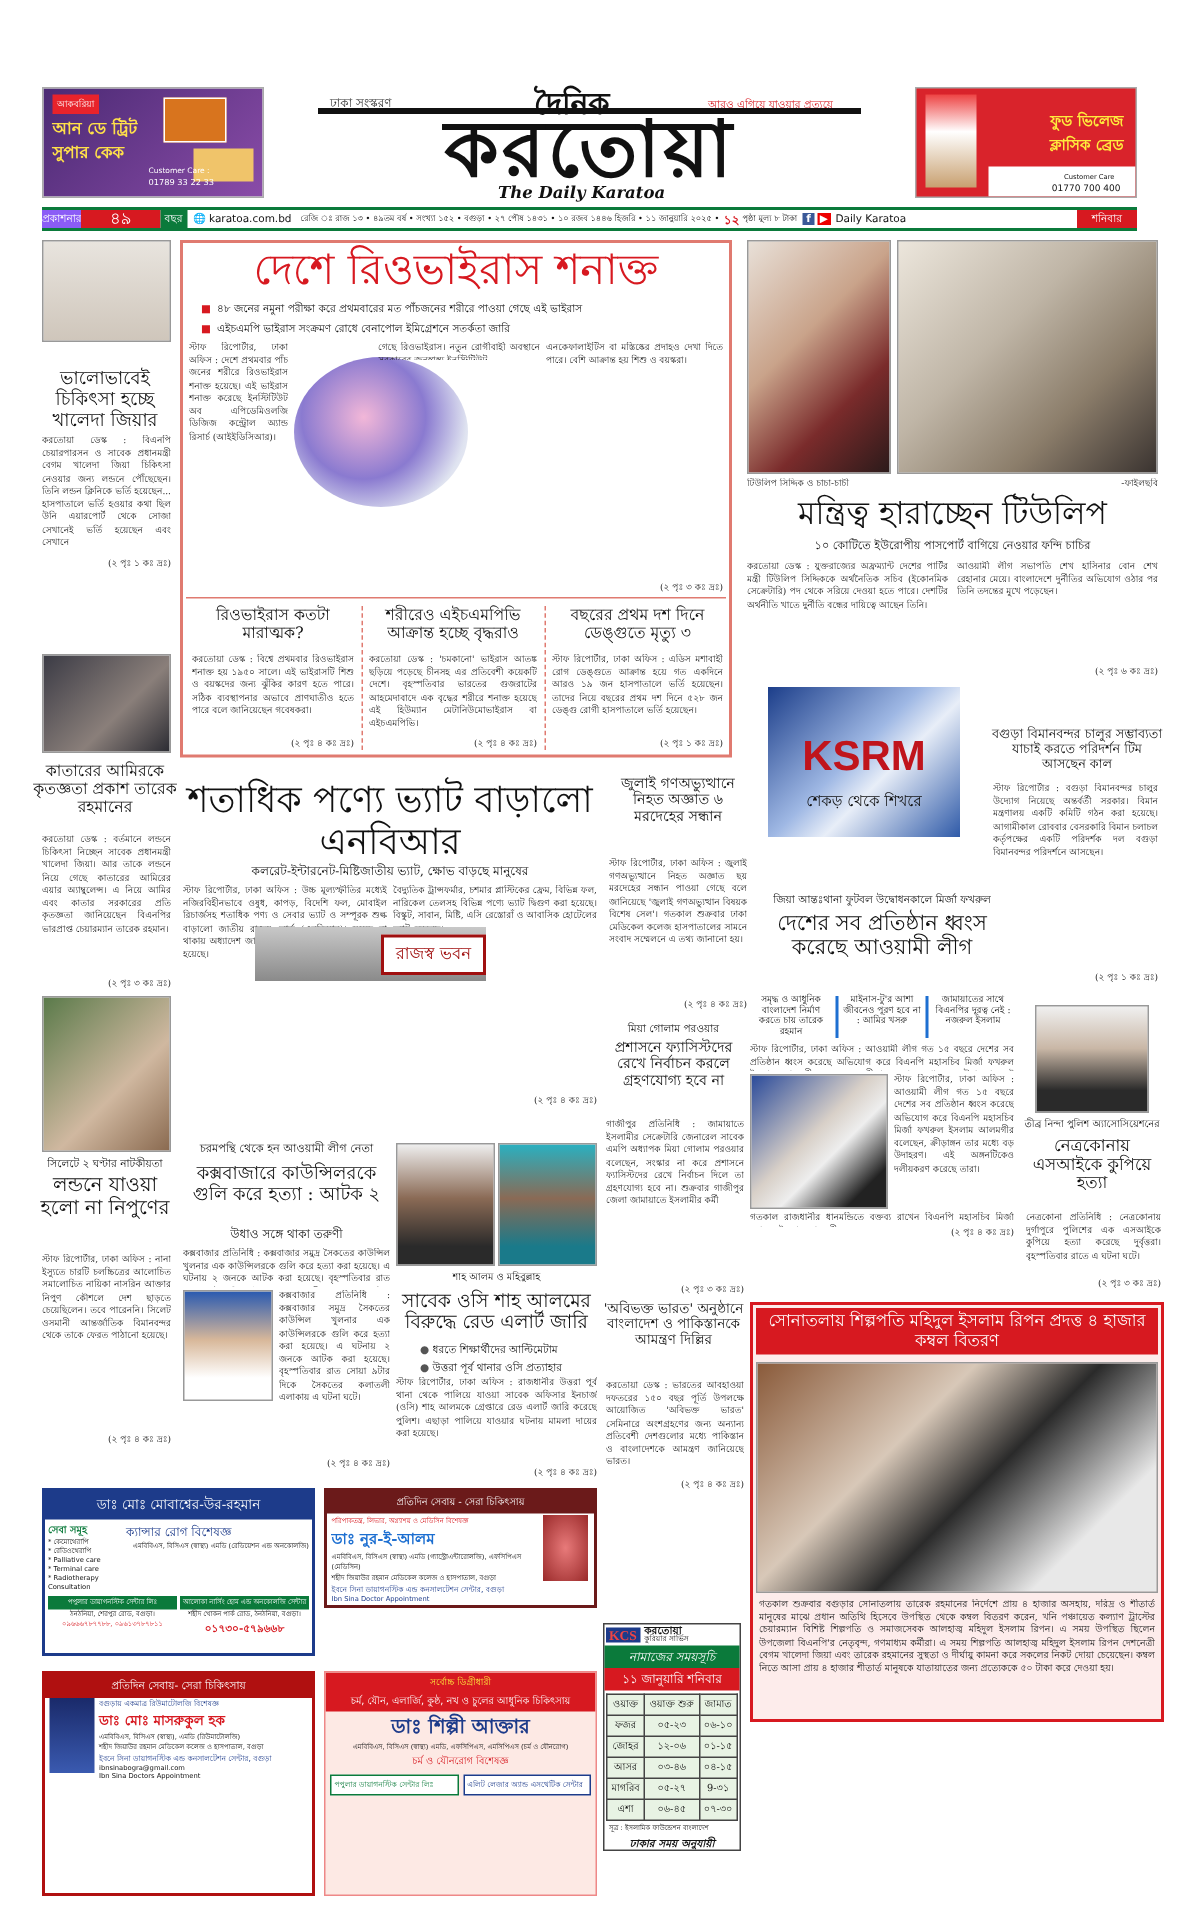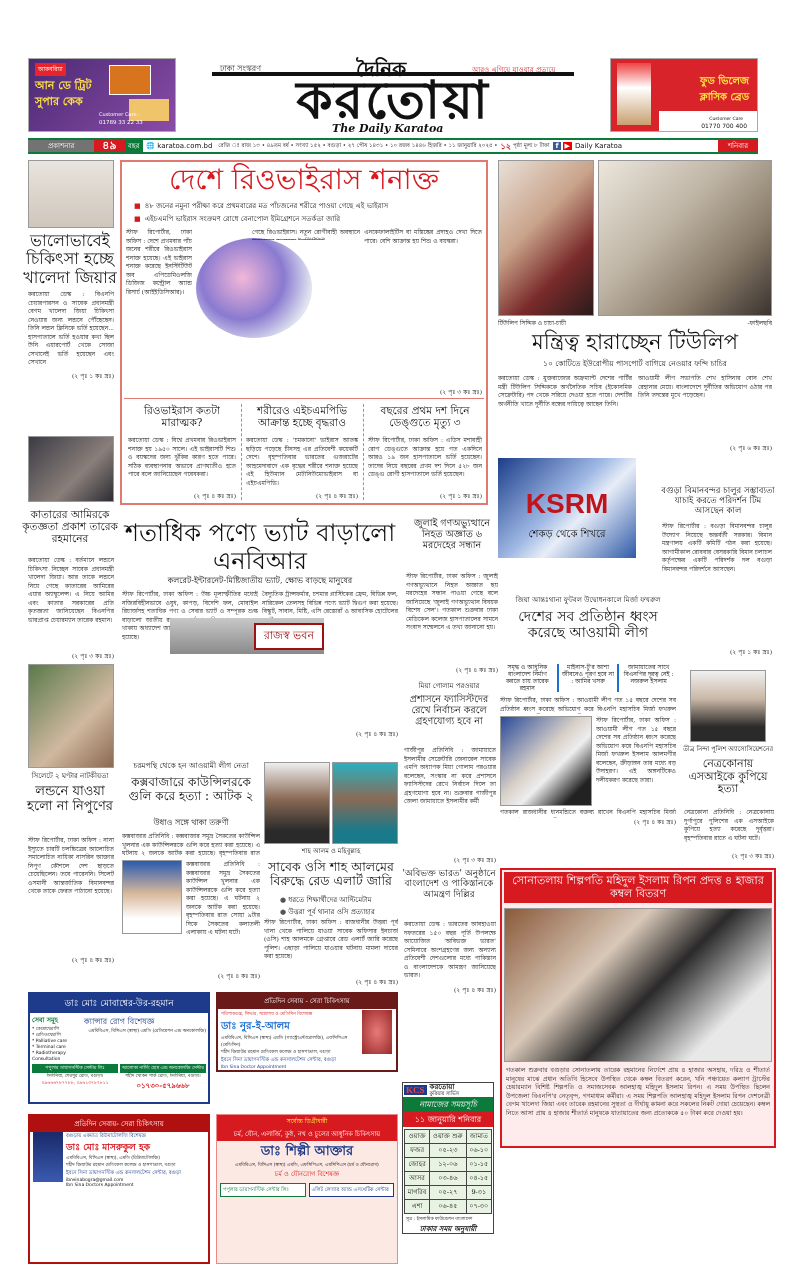--- a/index.html
+++ b/index.html
@@ -41,36 +41,36 @@
 <div class="abs ad-right">
   <div style="position:absolute;left:6px;top:4px;width:34px;height:62px;background:linear-gradient(#e44,#fff 40%,#c8a070)"></div>
   <div style="position:absolute;right:8px;top:14px;font-size:10px;font-weight:bold;color:#ffec3d;font-family:'DejaVu Serif',serif">ফুড ভিলেজ</div>
   <div style="position:absolute;right:8px;top:30px;font-size:10px;font-weight:bold;color:#ffec3d;font-family:'DejaVu Serif',serif">ক্লাসিক ব্রেড</div>
   <div style="position:absolute;left:48px;bottom:0;right:0;height:20px;background:#fff"></div>
   <div style="position:absolute;right:14px;bottom:10px;font-size:4.5px">Customer Care</div>
   <div style="position:absolute;right:10px;bottom:2px;font-size:6px">01770 700 400</div>
 </div>
 
 <div class="abs info-bar">
-  <span style="background:#737373;color:#fff;padding:0 20px;height:100%;display:flex;align-items:center;font-family:'DejaVu Serif',serif">প্রকাশনার</span>
-  <span style="background:#d71920;color:#fff;padding:0 8px;font-size:11px;font-weight:bold;height:100%;display:flex;align-items:center">৪৯</span>
+  <span style="background:#8b5cf6;color:#fff;padding:0 0;height:100%;display:flex;align-items:center;font-family:'DejaVu Serif',serif">প্রকাশনার</span>
+  <span style="background:#d71920;color:#fff;padding:0 19px;font-size:11px;font-weight:normal;height:100%;display:flex;align-items:center">৪৯</span>
   <span style="background:#0b7a3b;color:#fff;padding:0 3px;height:100%;display:flex;align-items:center">বছর</span>
   <span style="margin-left:4px;color:#1a5fb4">🌐</span>
   <span style="margin-left:2px">karatoa.com.bd</span>
   <span style="margin-left:6px;font-size:5.5px">রেজি ঃ রাজ ১৩ • ৪৯তম বর্ষ • সংখ্যা ১৫২ • বগুড়া • ২৭ পৌষ ১৪৩১ • ১০ রজব ১৪৪৬ হিজরি • ১১ জানুয়ারি ২০২৫ •</span>
   <span class="red" style="margin-left:3px;font-weight:bold;font-size:8px">১২</span>
   <span style="margin-left:2px;font-size:5.5px">পৃষ্ঠা মূল্য ৮ টাকা</span>
   <span style="margin-left:4px;background:#3b5998;color:#fff;padding:0 2px;font-weight:bold">f</span>
   <span style="margin-left:2px;background:#e00;color:#fff;padding:0 2px">▶</span>
   <span style="margin-left:3px">Daily Karatoa</span>
   <span style="margin-left:auto;background:#d71920;color:#fff;padding:0 10px;height:100%;display:flex;align-items:center;font-family:'DejaVu Serif',serif">শনিবার</span>
 </div>
 
 <div class="abs photo" style="left:28px;top:160px;width:86px;height:68px;background:linear-gradient(#e8e4de,#cfc6bb)"></div>
-<div class="abs hd" style="left:22px;top:232px;width:96px;font-size:16px">ভালোভাবেই চিকিৎসা হচ্ছে খালেদা জিয়ার</div>
+<div class="abs hd" style="left:22px;top:246px;width:96px;font-size:12px">ভালোভাবেই চিকিৎসা হচ্ছে খালেদা জিয়ার</div>
 <div class="abs txt" style="left:28px;top:290px;width:86px;height:80px">করতোয়া ডেস্ক : বিএনপি চেয়ারপারসন ও সাবেক প্রধানমন্ত্রী বেগম খালেদা জিয়া চিকিৎসা নেওয়ার জন্য লন্ডনে পৌঁছেছেন। তিনি লন্ডন ক্লিনিকে ভর্তি হয়েছেন... হাসপাতালে ভর্তি হওয়ার কথা ছিল উনি এয়ারপোর্ট থেকে সোজা সেখানেই ভর্তি হয়েছেন এবং সেখানে</div>
 <div class="abs txt" style="left:60px;top:372px;width:54px;text-align:right">(২ পৃঃ ১ কঃ দ্রঃ)</div>
 <div class="abs photo dark" style="left:28px;top:436px;width:86px;height:66px"></div>
 <div class="abs hd" style="left:22px;top:508px;width:96px;font-size:10.5px">কাতারের আমিরকে কৃতজ্ঞতা প্রকাশ তারেক রহমানের</div>
 <div class="abs txt" style="left:28px;top:556px;width:86px;height:96px">করতোয়া ডেস্ক : বর্তমানে লন্ডনে চিকিৎসা নিচ্ছেন সাবেক প্রধানমন্ত্রী খালেদা জিয়া। আর তাকে লন্ডনে নিয়ে গেছে কাতারের আমিরের এয়ার অ্যাম্বুলেন্স। এ নিয়ে আমির এবং কাতার সরকারের প্রতি কৃতজ্ঞতা জানিয়েছেন বিএনপির ভারপ্রাপ্ত চেয়ারম্যান তারেক রহমান।</div>
 <div class="abs txt" style="left:60px;top:652px;width:54px;text-align:right">(২ পৃঃ ৩ কঃ দ্রঃ)</div>
 <div class="abs photo" style="left:28px;top:664px;width:86px;height:104px;background:linear-gradient(135deg,#5a7a4a,#d0b8a0 60%,#8a6a50)"></div>
 <div class="abs hd" style="left:22px;top:772px;width:96px;font-size:7px">সিলেটে ২ ঘণ্টার নাটকীয়তা</div>
 <div class="abs hd" style="left:22px;top:784px;width:96px;font-size:13px">লন্ডনে যাওয়া হলো না নিপুণের</div>
 <div class="abs txt" style="left:28px;top:836px;width:86px;height:120px">স্টাফ রিপোর্টার, ঢাকা অফিস : নানা ইস্যুতে চারটি চলচ্চিত্রের আলোচিত সমালোচিত নায়িকা নাসরিন আক্তার নিপুণ কৌশলে দেশ ছাড়তে চেয়েছিলেন। তবে পারেননি। সিলেট ওসমানী আন্তর্জাতিক বিমানবন্দর থেকে তাকে ফেরত পাঠানো হয়েছে।</div>
@@ -108,21 +108,21 @@
 <div class="abs photo" style="left:498px;top:160px;width:96px;height:156px;background:linear-gradient(135deg,#e8e0d8,#c9a38a 40%,#7a2b2b 70%,#2b1a1a)"></div>
 <div class="abs photo" style="left:598px;top:160px;width:174px;height:156px;background:linear-gradient(135deg,#ece6dc,#bfb5a6 40%,#8b7d6a 70%,#3a3330)"></div>
 <div class="abs txt" style="left:498px;top:319px;width:120px">টিউলিপ সিদ্দিক ও চাচা-চাচী</div>
 <div class="abs txt" style="left:700px;top:319px;width:72px;text-align:right">-ফাইলছবি</div>
 <div class="abs hd" style="left:494px;top:330px;width:282px;font-size:21px">মন্ত্রিত্ব হারাচ্ছেন টিউলিপ</div>
 <div class="abs hd" style="left:494px;top:360px;width:282px;font-size:7.5px">১০ কোটিতে ইউরোপীয় পাসপোর্ট বাগিয়ে নেওয়ার ফন্দি চাচির</div>
 <div class="abs txt" style="left:498px;top:374px;width:134px;height:80px">করতোয়া ডেস্ক : যুক্তরাজ্যের অফ্রম্যান্ট দেশের পার্টির মন্ত্রী টিউলিপ সিদ্দিককে অর্থনৈতিক সচিব (ইকোনমিক সেক্রেটারি) পদ থেকে সরিয়ে দেওয়া হতে পারে। দেশটির অর্থনীতি খাতে দুর্নীতি বন্ধের দায়িত্বে আছেন তিনি।</div>
 <div class="abs txt" style="left:638px;top:374px;width:134px;height:70px">আওয়ামী লীগ সভাপতি শেখ হাসিনার বোন শেখ রেহানার মেয়ে। বাংলাদেশে দুর্নীতির অভিযোগ ওঠার পর তিনি তদন্তের মুখে পড়েছেন।</div>
 <div class="abs txt" style="left:716px;top:444px;width:56px;text-align:right">(২ পৃঃ ৬ কঃ দ্রঃ)</div>
 
-<div class="abs" style="left:498px;top:458px;width:138px;height:100px;background:linear-gradient(135deg,#1c3e8a,#9fb8e4 45%,#e8eef8 60%,#2f5aa8);overflow:hidden">
+<div class="abs" style="left:512px;top:458px;width:128px;height:100px;background:linear-gradient(135deg,#1c3e8a,#9fb8e4 45%,#e8eef8 60%,#2f5aa8);overflow:hidden">
   <div style="position:absolute;left:0;right:0;top:30px;text-align:center;font-size:28px;font-weight:bold;color:#c0141c;font-family:'Liberation Sans',sans-serif">KSRM</div>
   <div style="position:absolute;left:0;right:0;top:68px;text-align:center;font-size:10px;color:#111;font-family:'DejaVu Serif',serif">শেকড় থেকে শিখরে</div>
 </div>
 
 <div class="abs hd" style="left:660px;top:486px;width:116px;font-size:8.5px">বগুড়া বিমানবন্দর চালুর সম্ভাব্যতা যাচাই করতে পরিদর্শন টিম আসছেন কাল</div>
 <div class="abs txt" style="left:662px;top:522px;width:110px;height:124px">স্টাফ রিপোর্টার : বগুড়া বিমানবন্দর চালুর উদ্যোগ নিয়েছে অন্তর্বর্তী সরকার। বিমান মন্ত্রণালয় একটি কমিটি গঠন করা হয়েছে। আগামীকাল রোববার বেসরকারি বিমান চলাচল কর্তৃপক্ষের একটি পরিদর্শক দল বগুড়া বিমানবন্দর পরিদর্শনে আসছেন।</div>
 <div class="abs txt" style="left:716px;top:648px;width:56px;text-align:right">(২ পৃঃ ১ কঃ দ্রঃ)</div>
 
 <div class="abs hd" style="left:120px;top:520px;width:280px;font-size:24px">শতাধিক পণ্যে ভ্যাট বাড়ালো এনবিআর</div>
 <div class="abs hd" style="left:120px;top:576px;width:280px;font-size:8px">কলরেট-ইন্টারনেট-মিষ্টিজাতীয় ভ্যাট, ক্ষোভ বাড়ছে মানুষের</div>

